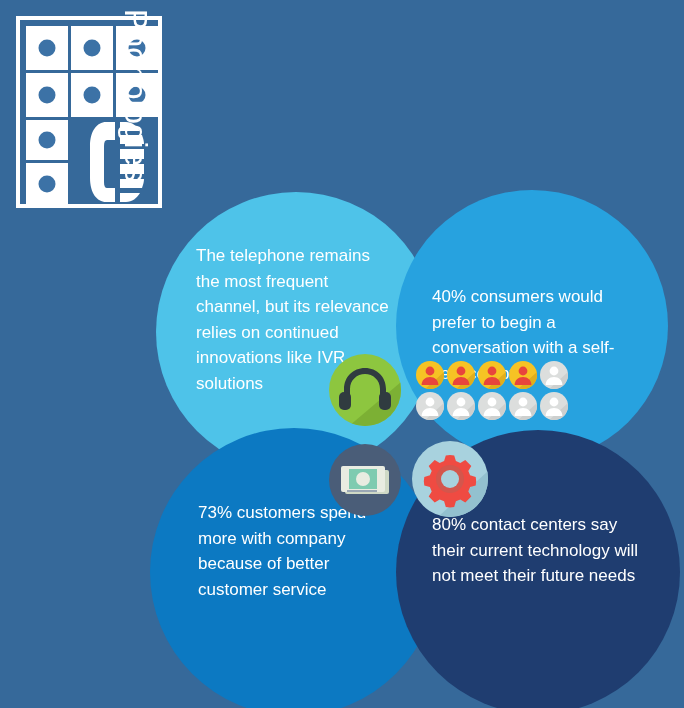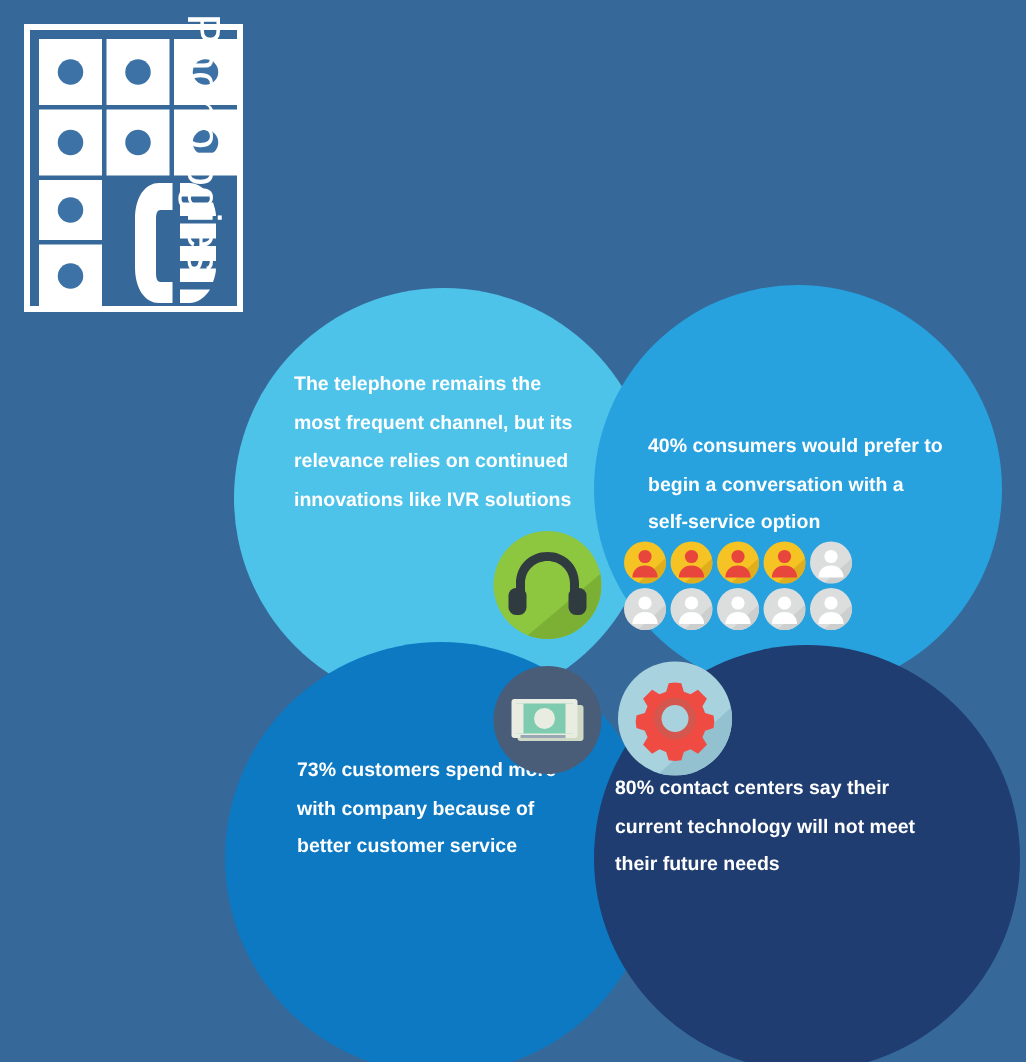--- a/index.html
+++ b/index.html
@@ -73,29 +73,29 @@
     border-radius: 50%;
   }
   .c-tl { left: 156px; top: 192px; width: 280px; height: 280px; background: #4ec3e9; }
   .c-tr { left: 396px; top: 190px; width: 272px; height: 272px; background: #27a2df; }
   .c-bl { left: 150px; top: 428px; width: 288px; height: 288px; background: #0c79c2; }
   .c-br { left: 396px; top: 430px; width: 284px; height: 284px; background: #1f3d70; }
 
   .ctext {
     position: absolute;
     color: #ffffff;
-    font-size: 13px;
+    font-size: 17px;
     line-height: 25.5px;
     font-family: "Liberation Sans", sans-serif;
-    font-weight: 700;
+    font-weight: 400;
   }
   .t-tl { left: 196px; top: 243px; width: 196px; }
   .t-tr { left: 432px; top: 252px; width: 200px; margin-top: 32px; }
   .t-bl { left: 198px; top: 500px; width: 190px; }
-  .t-br { left: 410px; top: 512px; width: 210px; }
+  .t-br { left: 432px; top: 512px; width: 210px; }
 
   
   .badge {
     position: absolute;
     border-radius: 50%;
     overflow: hidden;
   }
   .badge svg { position: absolute; left: 0; top: 0; }
   .b-head { left: 329px; top: 354px; width: 72px; height: 72px; background: #8dc63f; }
   .b-money{ left: 329px; top: 444px; width: 72px; height: 72px; background: #4a5d78; }

